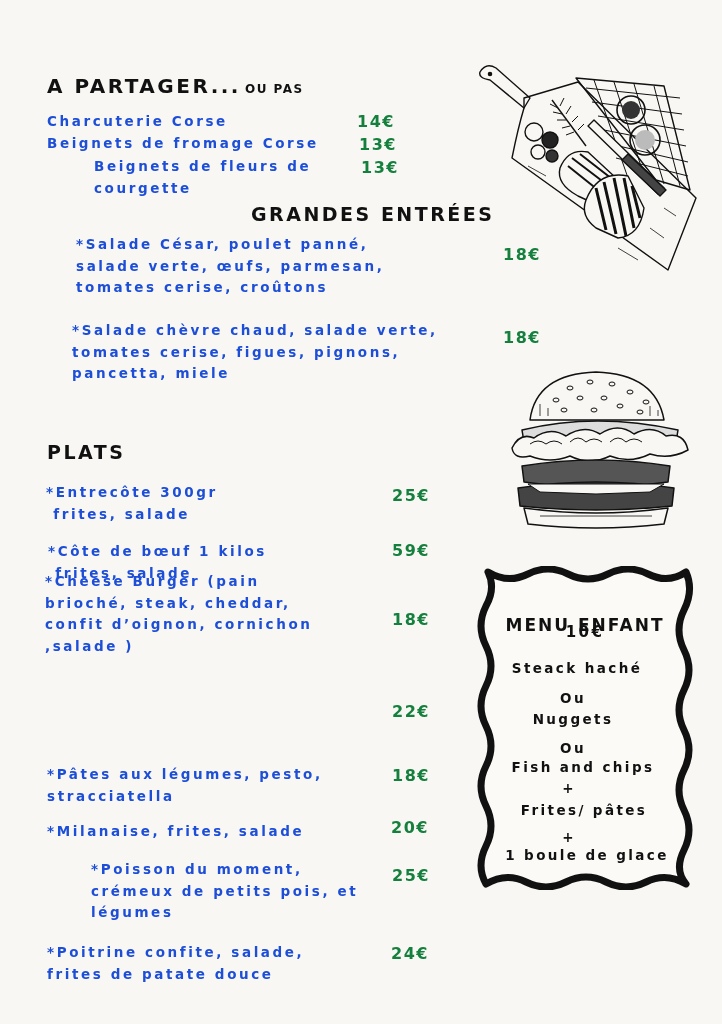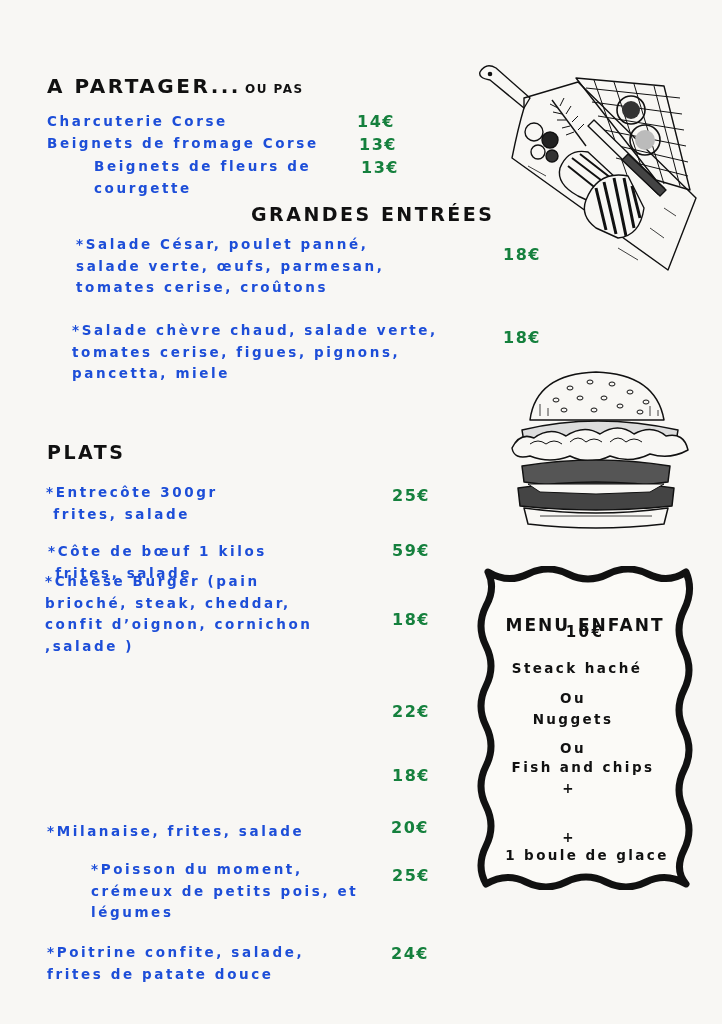--- a/index.html
+++ b/index.html
@@ -102,20 +102,22 @@
   <div class="price" style="left:392px; top:541px;">59€</div>
 
   <div class="item" style="left:45px; top:571px;">*Cheese Burger (pain
 brioché, steak, cheddar,
 confit d’oignon, cornichon
 ,salade )</div>
   <div class="price" style="left:392px; top:610px;">18€</div>
 
   <div class="price" style="left:392px; top:702px;">22€</div>
 
+  <div class="item" style="left:47px; top:764px;">*Pâtes aux légumes, pesto,
+stracciatella</div>
   <div class="price" style="left:392px; top:766px;">18€</div>
 
   <div class="item" style="left:47px; top:821px;">*Milanaise, frites, salade</div>
   <div class="price" style="left:391px; top:818px;">20€</div>
 
   <div class="item" style="left:47px; top:859px;margin-left:44px;">*Poisson du moment,
 crémeux de petits pois, et
 légumes</div>
   <div class="price" style="left:392px; top:866px;">25€</div>
 
@@ -203,16 +205,17 @@
   </svg>
 
   <div class="kids-text kids-title" style="top:598px;">MENU ENFANT</div>
   <div class="kids-text kids-line" style="top:623px; font-size:15px;">10€</div>
   <div class="kids-text kids-line" style="top:660px; left:466px;">Steack haché</div>
   <div class="kids-text kids-line" style="top:690px; left:462px;">Ou</div>
   <div class="kids-text kids-line" style="top:711px; left:462px;">Nuggets</div>
   <div class="kids-text kids-line" style="top:740px; left:462px;">Ou</div>
   <div class="kids-text kids-line" style="top:759px; left:472px;">Fish and chips</div>
   <div class="kids-text kids-line" style="top:780px; left:458px;">+</div>
+  <div class="kids-text kids-line" style="top:802px; left:473px;">Frites/ pâtes</div>
   <div class="kids-text kids-line" style="top:829px; left:458px;">+</div>
   <div class="kids-text kids-line" style="top:847px; left:476px;">1 boule de glace</div>
 
 </div>
 
 </body></html>

